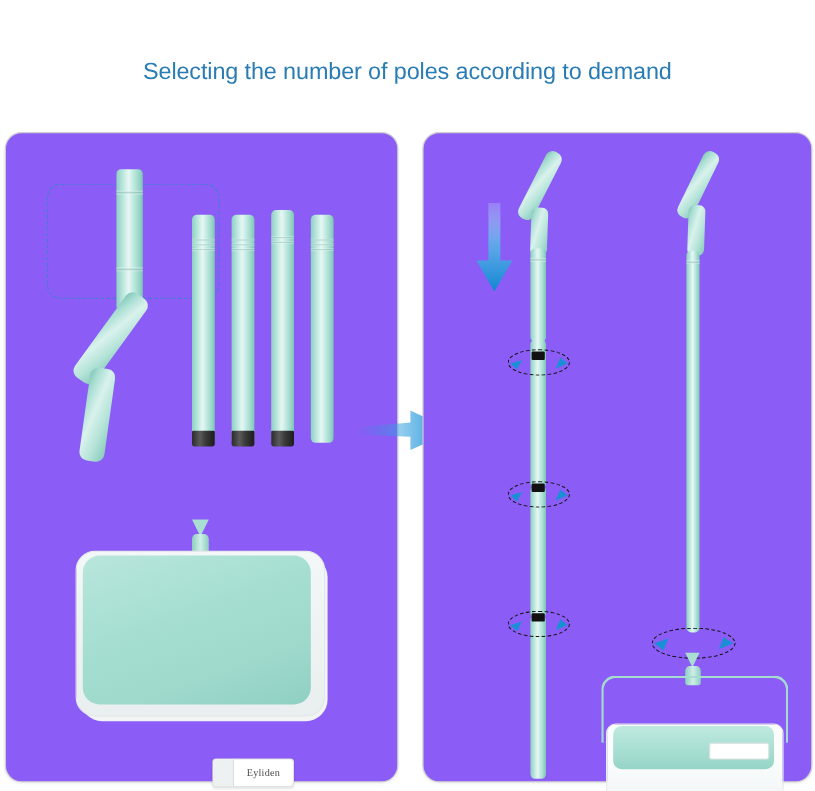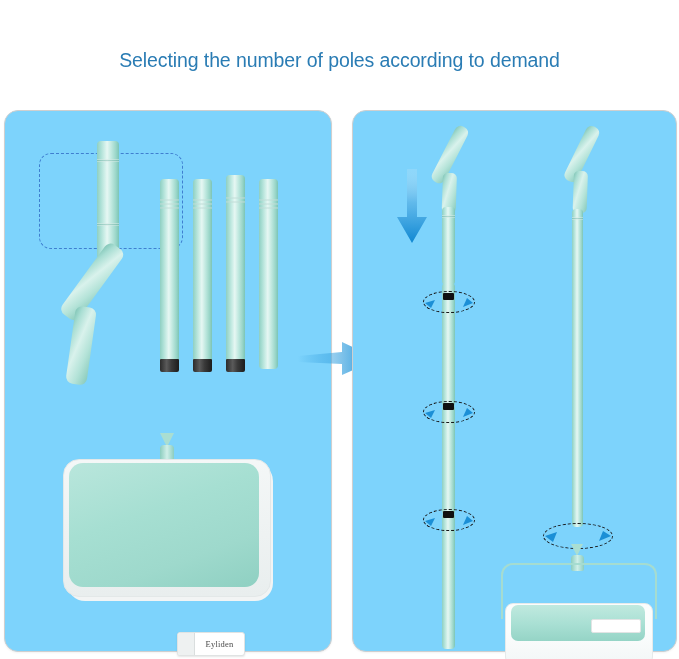--- a/index.html
+++ b/index.html
@@ -19,21 +19,21 @@
     color:#1b8fd6;line-height:44px;
   }
   .subtitle{
     position:absolute;left:0;top:47px;width:679px;
     font-size:19.5px;font-weight:normal;letter-spacing:-0.1px;
     color:#2a7cb4;line-height:26px;text-align:center;
   }
 
   
   .panel{
-    position:absolute;background:#7dd3fc;
+    position:absolute;background:#8b5cf6;
     border:1.2px solid #cfcfcf;border-radius:14px;
     box-shadow:0 1px 2px rgba(0,0,0,.05);
   }
   #panel-left{left:4px;top:110px;width:326px;height:540px;}
   #panel-right{left:352px;top:110px;width:323px;height:540px;}
 
   
   .pole{
     position:absolute;border-radius:4px;
     background:linear-gradient(to right,

